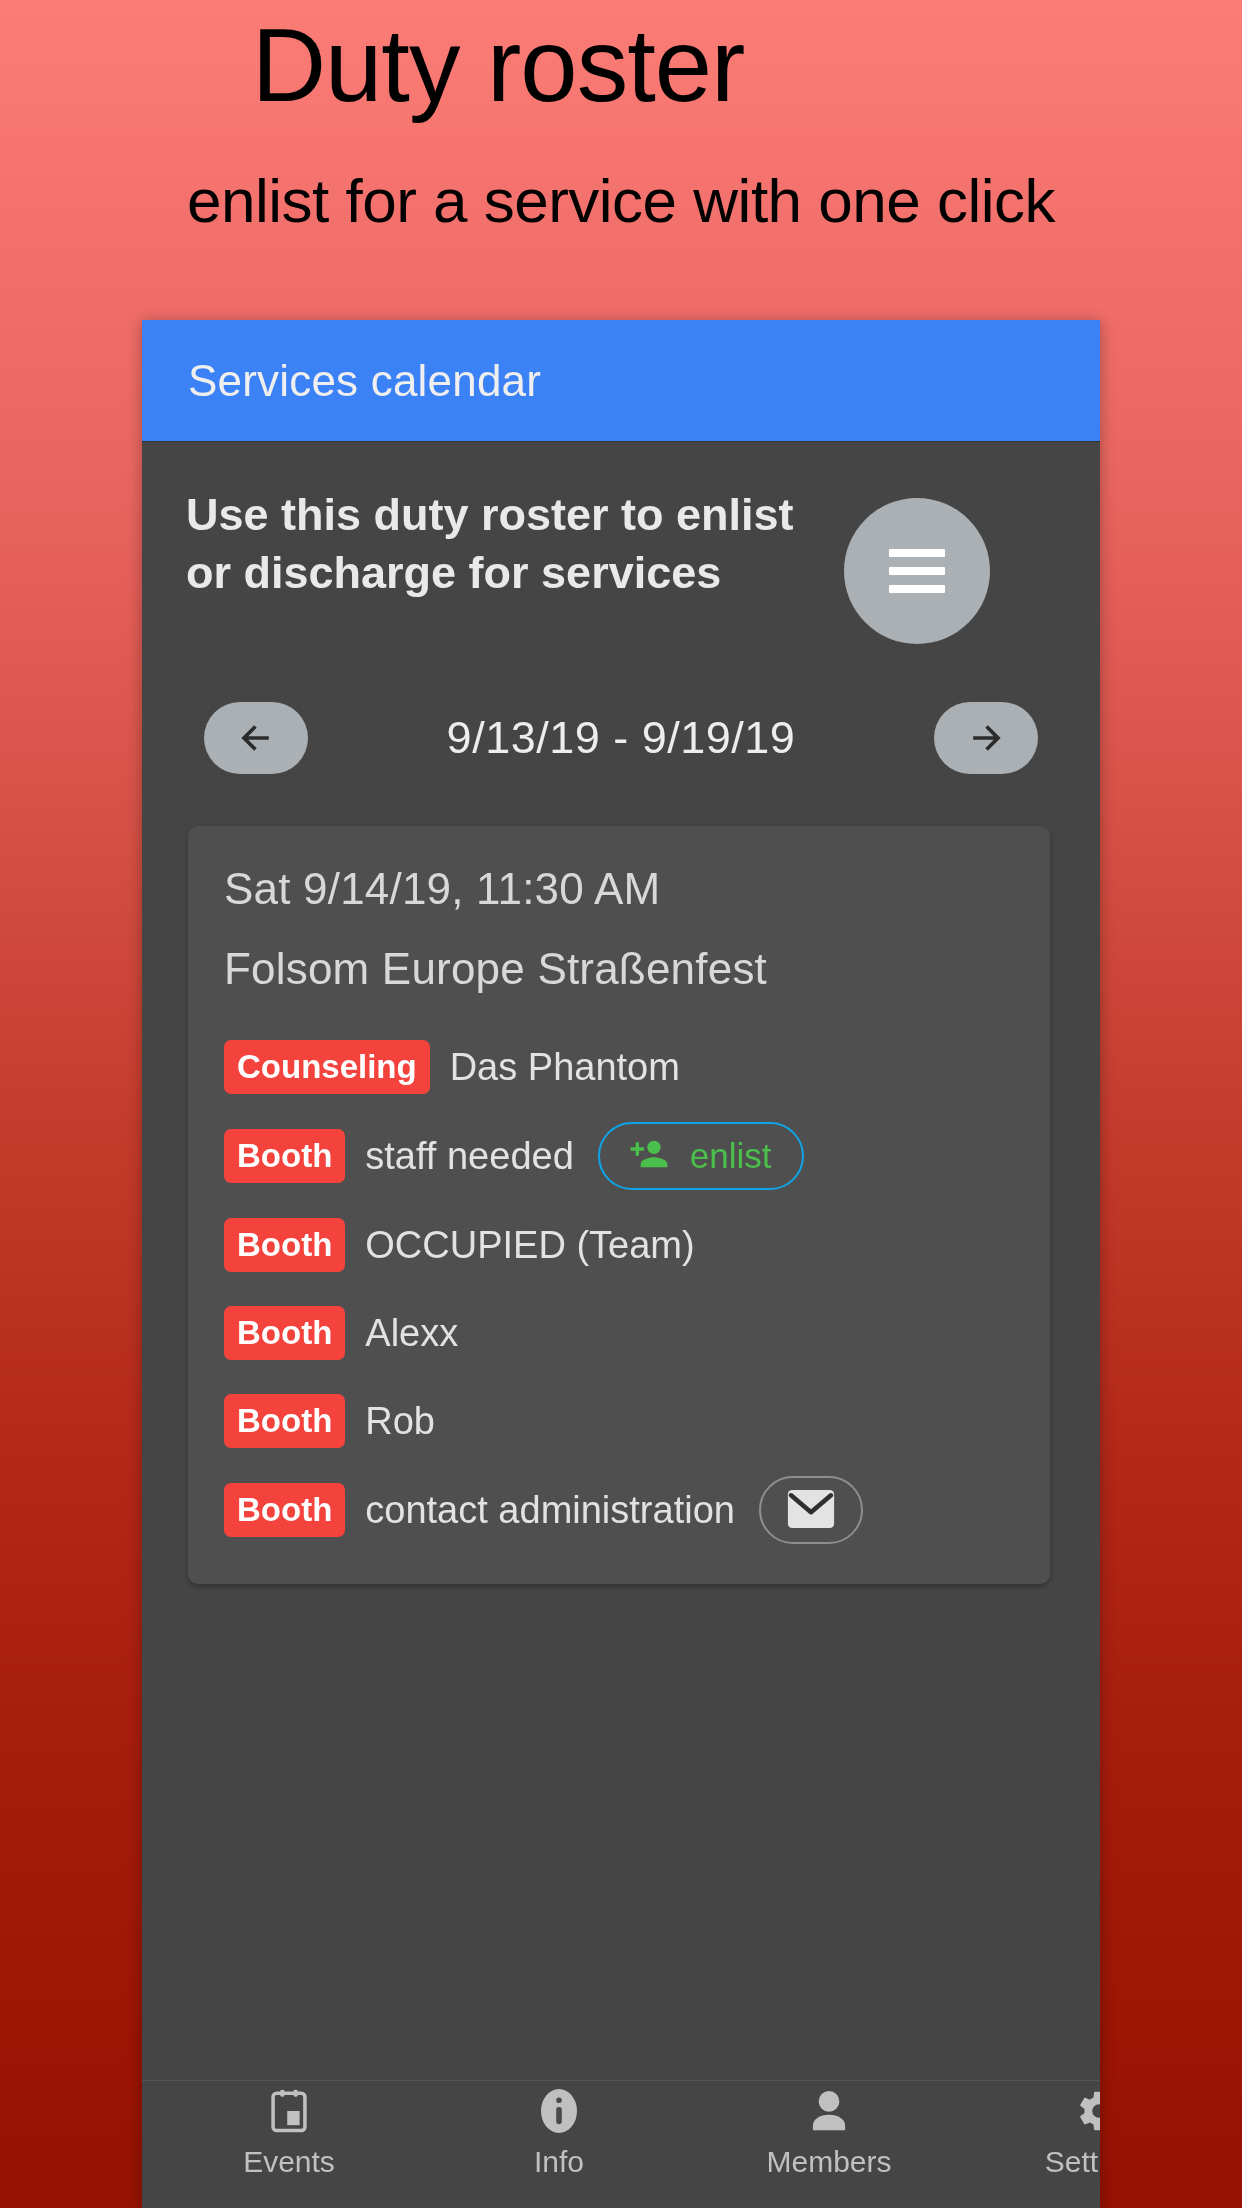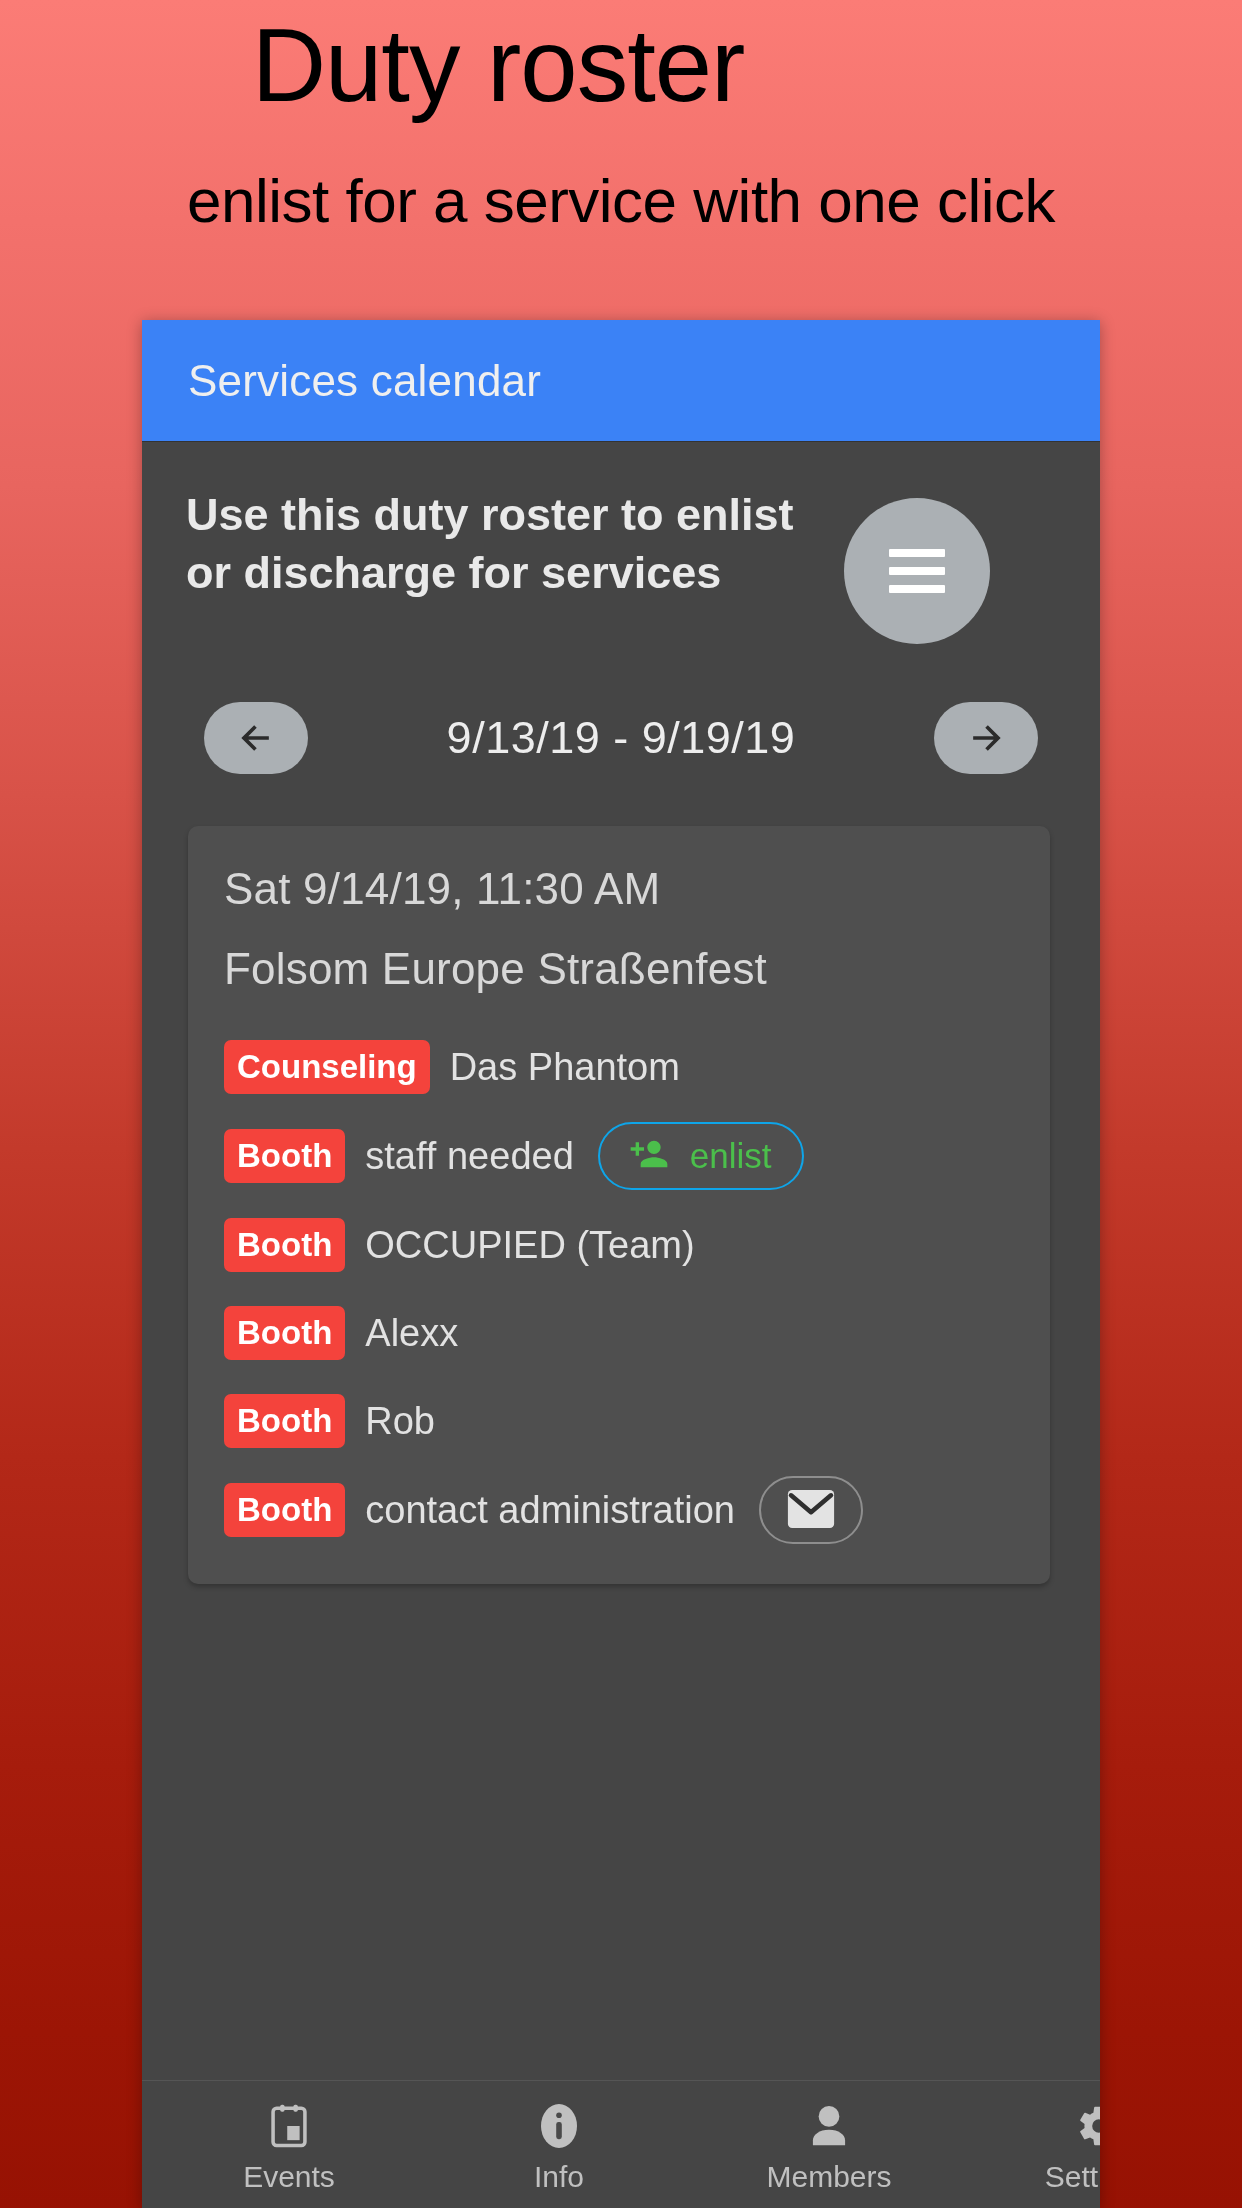--- a/index.html
+++ b/index.html
@@ -241,21 +241,21 @@
   
   .bottomnav {
     position: absolute;
     left: 0;
     bottom: 0;
     width: 1092px;
     height: 128px;
     background: #454545;
     border-top: 1px solid #555555;
     display: flex;
-    align-items: center;
+    align-items: flex-start;
     box-sizing: border-box;
     padding-left: 12px;
   }
   .bn-item {
     flex: 1 1 0;
     display: flex;
     flex-direction: column;
     align-items: center;
     justify-content: center;
     cursor: pointer;

